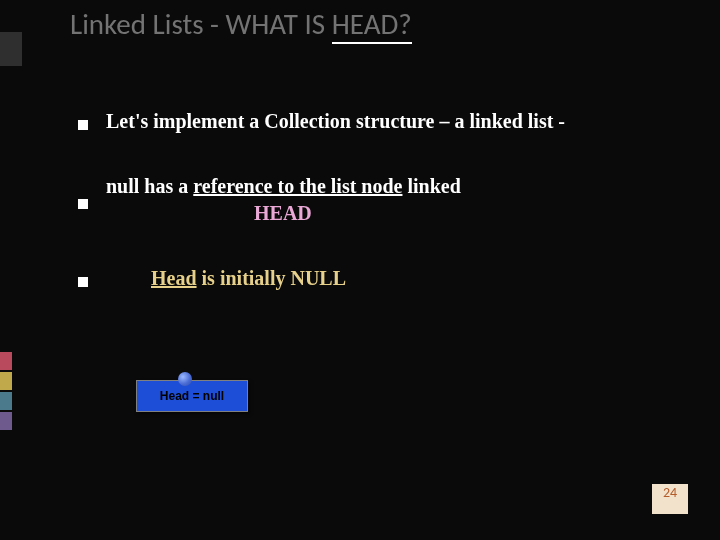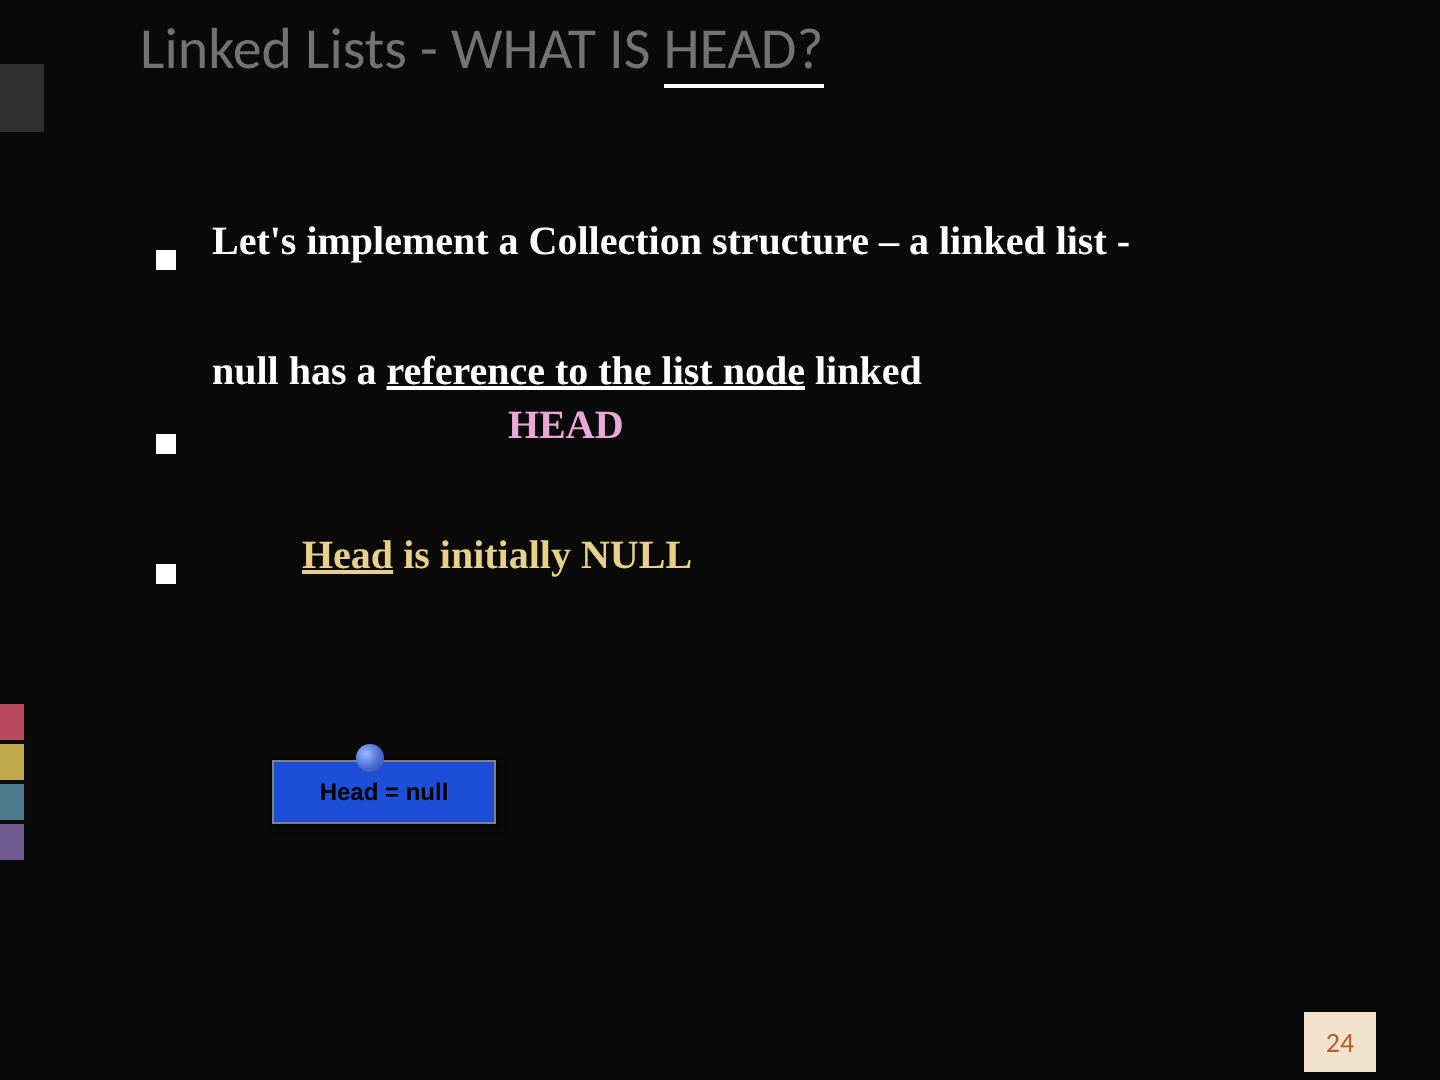--- a/index.html
+++ b/index.html
@@ -39,21 +39,21 @@
     border-bottom: 2px solid #fff;
   }
   .bullets {
     position: absolute;
     left: 78px;
     top: 108px;
     width: 600px;
   }
   .bullet {
     display: flex;
-    align-items: flex-end;
+    align-items: center;
     margin-bottom: 38px;
   }
   .bullet-marker {
     width: 10px;
     height: 10px;
     background: #fff;
     margin-top: 7px;
     margin-right: 18px;
     flex: none;
   }
@@ -107,26 +107,26 @@
     left: 178px;
     top: 372px;
     width: 14px;
     height: 14px;
     border-radius: 50%;
     background: radial-gradient(circle at 35% 35%, #9ab8ff 0%, #4a6cd4 55%, #2e4aa8 100%);
   }
   .page-num {
     position: absolute;
     right: 32px;
-    bottom: 4px;
+    bottom: 26px;
     width: 36px;
     height: 30px;
     background: #f2e2cc;
     display: flex;
-    align-items: center;
+    align-items: flex-start;
     justify-content: center;
     font-family: Calibri, Arial, sans-serif;
     font-size: 14px;
     color: #b45c2a;
   }
   .color-tabs {
     position: absolute;
     left: 0;
     bottom: 0;
     width: 16px;

